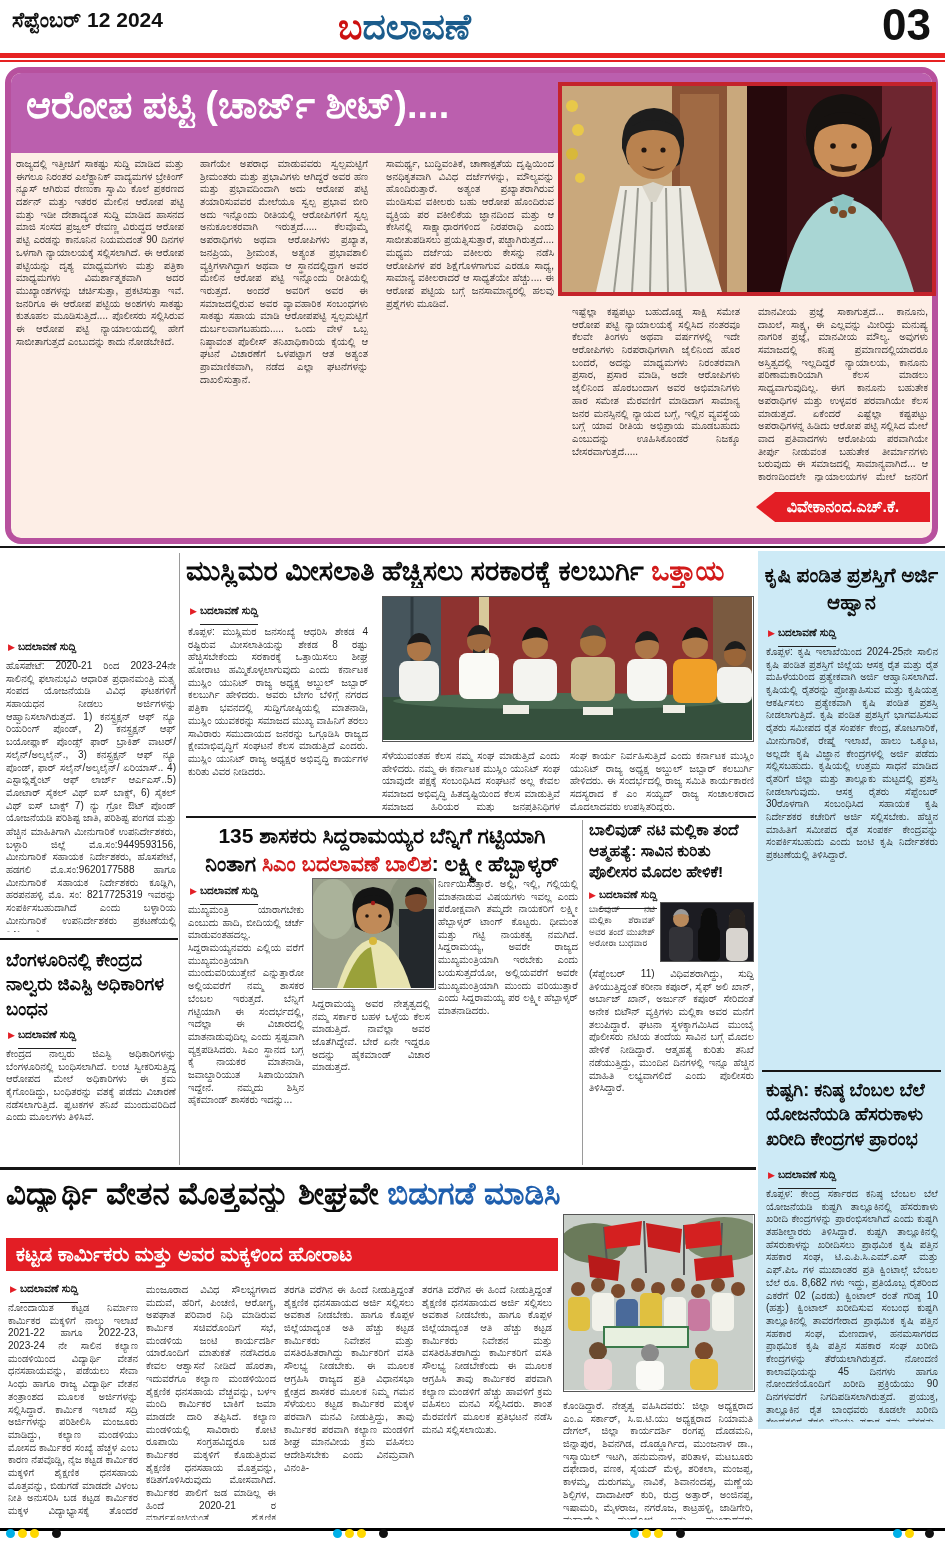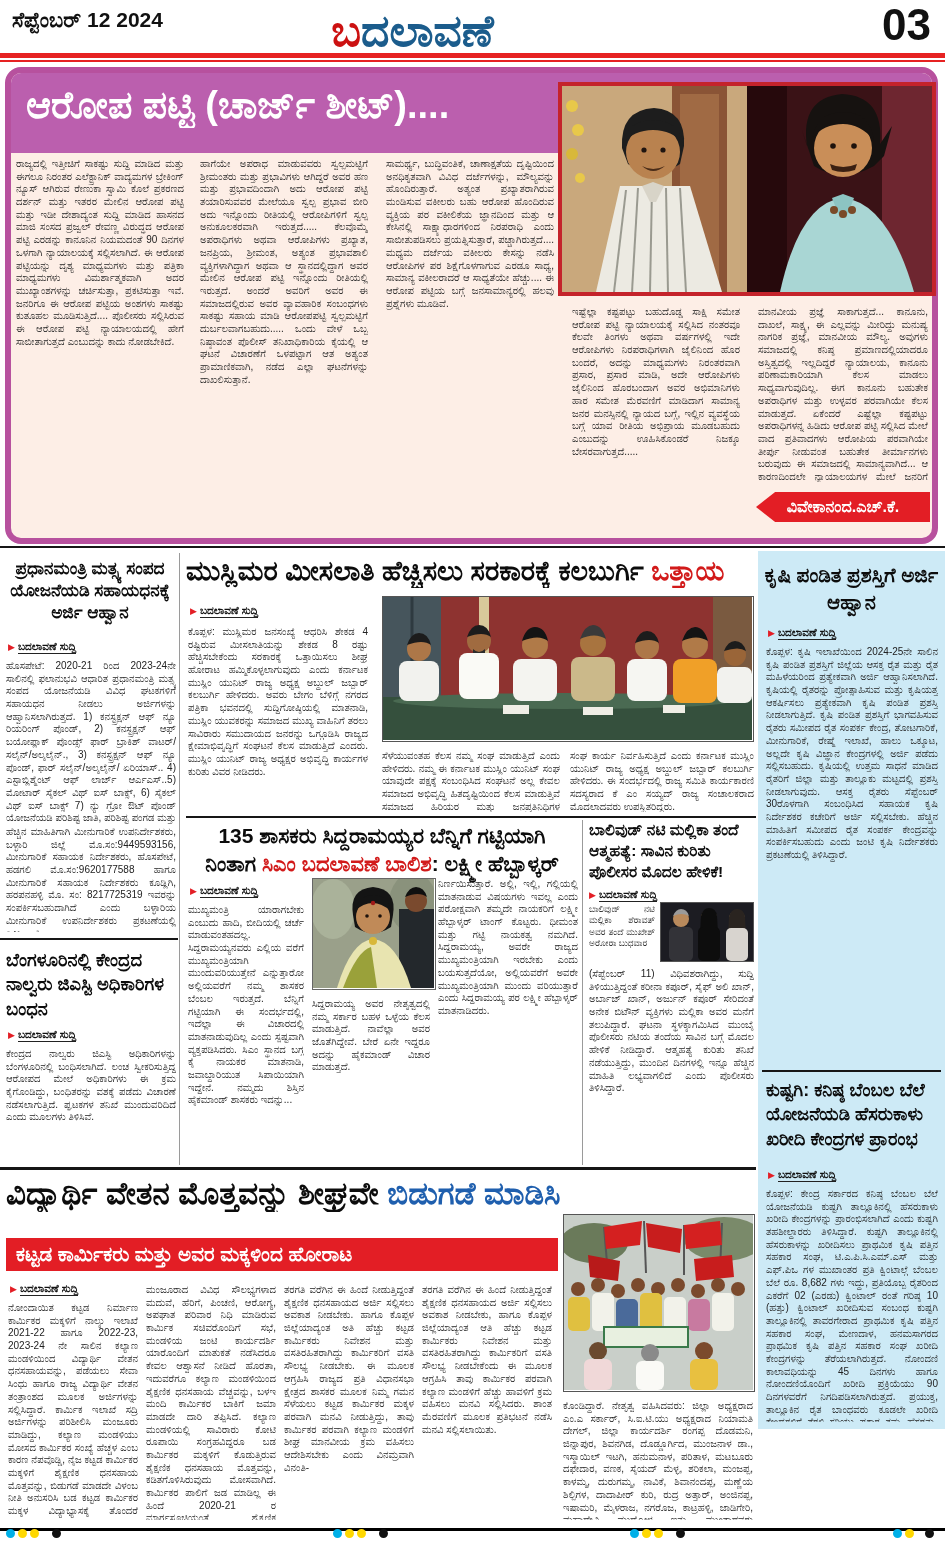--- a/index.html
+++ b/index.html
@@ -5,37 +5,37 @@
   html,body{margin:0;padding:0;background:#fff;}
   .page{position:relative;width:945px;height:1542px;background:#fff;overflow:hidden;
         font-family:"Liberation Sans","DejaVu Sans",sans-serif;color:#1c1c1c;}
   .abs{position:absolute;}
   .body-txt{font-size:10px;line-height:1.27;text-align:justify;color:#222;overflow:hidden;}
   .body-sm{font-size:9px;line-height:1.25;text-align:justify;color:#222;overflow:hidden;}
   .hl{font-weight:bold;color:#0c0c0c;}
   .center{text-align:center;}
   .byline{font-size:10.5px;font-weight:bold;color:#111;}
   .byline .tri{color:#e31e25;font-size:9px;margin-right:3px;}
-  .byline .bl{border-bottom:1.4px solid #222;padding-bottom:1px;}
+  .byline .bl{border-bottom:1.4px solid #222;padding-bottom:8px;}
   .vrule{background:#9a9a9a;width:1px;}
   .hrule{background:#161616;}
   .dotgrp span{display:inline-block;width:9px;height:9px;border-radius:50%;margin-right:3px;}
   .arrow-author{background:#e31e25;color:#fff;font-weight:bold;font-size:16px;
     display:flex;align-items:center;justify-content:center;
     clip-path:polygon(11% 0,100% 0,100% 100%,11% 100%,0 50%);}
   .photo-frame{border:4px solid #c4232b;background:#fff;box-sizing:border-box;}
   svg{display:block;}
 </style>
 </head>
 <body>
 
 <div class="page">
 
   <div class="abs" style="left:12px;top:8px;font-size:21px;font-weight:bold;color:#111;">ಸೆಪ್ಟೆಂಬರ್ 12  2024</div>
-  <div class="abs" style="left:8px;top:6px;width:809px;text-align:center;font-size:44px;font-weight:bold;">
+  <div class="abs" style="left:0;top:6px;width:809px;text-align:center;font-size:36px;font-weight:bold;">
     <span style="color:#cc1111;">ಬ</span><span style="color:#1b5c8c;">ದಲಾವಣೆ</span>
   </div>
   <div class="abs" style="right:14px;top:0px;font-size:44px;font-weight:bold;color:#111;">03</div>
   <div class="abs" style="left:0;top:53px;width:945px;height:5px;background:#e62222;"></div>
   <div class="abs" style="left:0;top:60px;width:945px;height:2px;background:#e62222;"></div>
 
   <div class="abs" style="left:5px;top:67px;width:933px;height:477px;border:6px solid #b7519e;border-radius:16px;background:#fdeee6;box-sizing:border-box;"></div>
   <div class="abs" style="left:11px;top:73px;width:921px;height:80px;background:#bb5fae;border-radius:10px 10px 0 0;"></div>
   <div class="abs" style="left:26px;top:84px;width:540px;font-size:38px;font-weight:bold;color:#ffffff;white-space:nowrap;overflow:hidden;">ಆರೋಪ ಪಟ್ಟಿ (ಚಾರ್ಜ್ ಶೀಟ್)....</div>
 
@@ -82,21 +82,20 @@
   <div class="abs body-txt" style="left:200px;top:158px;width:168px;height:370px;">ಹಾಗೆಯೇ ಅಪರಾಧ ಮಾಡುವವರು ಸ್ವಲ್ಪಮಟ್ಟಿಗೆ ಶ್ರೀಮಂತರು ಮತ್ತು ಪ್ರಭಾವಿಗಳು ಆಗಿದ್ದರೆ ಅವರ ಹಣ ಮತ್ತು ಪ್ರಭಾವದಿಂದಾಗಿ ಅದು ಆರೋಪ ಪಟ್ಟಿ ತಯಾರಿಸುವವರ ಮೇಲೆಯೂ ಸ್ವಲ್ಪ ಪ್ರಭಾವ ಬೀರಿ ಅದು ಇನ್ನೊಂದು ರೀತಿಯಲ್ಲಿ ಆರೋಪಿಗಳಿಗೆ ಸ್ವಲ್ಪ ಅನುಕೂಲಕರವಾಗಿ ಇರುತ್ತದೆ..... ಕೆಲವೊಮ್ಮೆ ಅಪರಾಧಿಗಳು ಅಥವಾ ಆರೋಪಿಗಳು ಪ್ರಖ್ಯಾತ, ಜನಪ್ರಿಯ, ಶ್ರೀಮಂತ, ಅತ್ಯಂತ ಪ್ರಭಾವಶಾಲಿ ವ್ಯಕ್ತಿಗಳಾಗಿದ್ದಾಗ ಅಥವಾ ಆ ಸ್ಥಾನದಲ್ಲಿದ್ದಾಗ ಅವರ ಮೇಲಿನ ಆರೋಪ ಪಟ್ಟಿ ಇನ್ನೊಂದು ರೀತಿಯಲ್ಲಿ ಇರುತ್ತದೆ. ಅಂದರೆ ಅವರಿಗೆ ಅವರ ಈ ಸಮಾಜದಲ್ಲಿರುವ ಅವರ ವ್ಯಾವಹಾರಿಕ ಸಂಬಂಧಗಳು ಸಾಕಷ್ಟು ಸಹಾಯ ಮಾಡಿ ಆರೋಪಪಟ್ಟಿ ಸ್ವಲ್ಪಮಟ್ಟಿಗೆ ದುರ್ಬಲವಾಗಬಹುದು..... ಒಂದು ವೇಳೆ ಒಬ್ಬ ನಿಷ್ಠಾವಂತ ಪೊಲೀಸ್ ತನಿಖಾಧಿಕಾರಿಯ ಕೈಯಲ್ಲಿ ಆ ಘಟನೆ ವಿಚಾರಣೆಗೆ ಒಳಪಟ್ಟಾಗ ಆತ ಅತ್ಯಂತ ಪ್ರಾಮಾಣಿಕವಾಗಿ, ನಡೆದ ಎಲ್ಲಾ ಘಟನೆಗಳನ್ನು ದಾಖಲಿಸುತ್ತಾನೆ.</div>
   <div class="abs body-txt" style="left:386px;top:158px;width:168px;height:370px;">ಸಾಮರ್ಥ್ಯ, ಬುದ್ಧಿವಂತಿಕೆ, ಚಾಣಾಕ್ಷತೆಯ ದೃಷ್ಟಿಯಿಂದ ಅನಧಿಕೃತವಾಗಿ ವಿವಿಧ ದರ್ಜೆಗಳನ್ನು, ಮೌಲ್ಯವನ್ನು ಹೊಂದಿರುತ್ತಾರೆ. ಅತ್ಯಂತ ಪ್ರಖ್ಯಾತರಾಗಿರುವ ಮಂಡಿಸುವ ವಕೀಲರು ಬಹು ಆರೋಪ ಹೊಂದಿರುವ ವ್ಯಕ್ತಿಯ ಪರ ವಕೀಲಿಕೆಯ ಜ್ಞಾನದಿಂದ ಮತ್ತು ಆ ಕೇಸಿನಲ್ಲಿ ಸಾಕ್ಷ್ಯಾಧಾರಗಳಿಂದ ನಿರಪರಾಧಿ ಎಂದು ಸಾಬೀತುಪಡಿಸಲು ಪ್ರಯತ್ನಿಸುತ್ತಾರೆ, ಪಚ್ಚಾಗಿರುತ್ತದೆ.... ಮಧ್ಯಮ ದರ್ಜೆಯ ವಕೀಲರು ಕೇಸನ್ನು ನಡೆಸಿ ಆರೋಪಿಗಳ ಪರ ಶಿಕ್ಷೆಗೊಳಗಾಗುವ ಎರಡೂ ಸಾಧ್ಯ, ಸಾಮಾನ್ಯ ವಕೀಲರಾದರೆ ಆ ಸಾಧ್ಯತೆಯೇ ಹೆಚ್ಚು.... ಈ ಆರೋಪ ಪಟ್ಟಿಯ ಬಗ್ಗೆ ಜನಸಾಮಾನ್ಯರಲ್ಲಿ ಹಲವು ಪ್ರಶ್ನೆಗಳು ಮೂಡಿವೆ.</div>
   <div class="abs body-txt" style="left:572px;top:306px;width:168px;height:222px;">ಇಷ್ಟೆಲ್ಲಾ ಕಷ್ಟಪಟ್ಟು ಬಹುದೊಡ್ಡ ಸಾಕ್ಷಿ ಸಮೇತ ಆರೋಪ ಪಟ್ಟಿ ನ್ಯಾಯಾಲಯಕ್ಕೆ ಸಲ್ಲಿಸಿದ ನಂತರವೂ ಕೆಲವೇ ತಿಂಗಳು ಅಥವಾ ವರ್ಷಗಳಲ್ಲಿ ಇದೇ ಆರೋಪಿಗಳು ನಿರಪರಾಧಿಗಳಾಗಿ ಜೈಲಿನಿಂದ ಹೊರ ಬಂದರೆ, ಅದನ್ನು ಮಾಧ್ಯಮಗಳು ನಿರಂತರವಾಗಿ ಪ್ರಸಾರ, ಪ್ರಸಾರ ಮಾಡಿ, ಅದೇ ಆರೋಪಿಗಳು ಜೈಲಿನಿಂದ ಹೊರಬಂದಾಗ ಅವರ ಅಭಿಮಾನಿಗಳು ಹಾರ ಸಮೇತ ಮೆರವಣಿಗೆ ಮಾಡಿದಾಗ ಸಾಮಾನ್ಯ ಜನರ ಮನಸ್ಸಿನಲ್ಲಿ ನ್ಯಾಯದ ಬಗ್ಗೆ, ಇಲ್ಲಿನ ವ್ಯವಸ್ಥೆಯ ಬಗ್ಗೆ ಯಾವ ರೀತಿಯ ಅಭಿಪ್ರಾಯ ಮೂಡಬಹುದು ಎಂಬುದನ್ನು ಊಹಿಸಿಕೊಂಡರೆ ನಿಜಕ್ಕೂ ಬೇಸರವಾಗುತ್ತದೆ.....</div>
   <div class="abs body-txt" style="left:758px;top:306px;width:170px;height:176px;">ಮಾನವೀಯ ಪ್ರಜ್ಞೆ ಸಾಕಾಗುತ್ತದೆ... ಕಾನೂನು, ದಾಖಲೆ, ಸಾಕ್ಷ್ಯ, ಈ ಎಲ್ಲವನ್ನು ಮೀರಿದ್ದು ಮನುಷ್ಯ ನಾಗರಿಕ ಪ್ರಜ್ಞೆ, ಮಾನವೀಯ ಮೌಲ್ಯ. ಅವುಗಳು ಸಮಾಜದಲ್ಲಿ ಕನಿಷ್ಠ ಪ್ರಮಾಣದಲ್ಲಿಯಾದರೂ ಅಸ್ತಿತ್ವದಲ್ಲಿ ಇಲ್ಲದಿದ್ದರೆ ನ್ಯಾಯಾಲಯ, ಕಾನೂನು ಪರಿಣಾಮಕಾರಿಯಾಗಿ ಕೆಲಸ ಮಾಡಲು ಸಾಧ್ಯವಾಗುವುದಿಲ್ಲ. ಈಗ ಕಾನೂನು ಬಹುತೇಕ ಅಪರಾಧಿಗಳ ಮತ್ತು ಉಳ್ಳವರ ಪರವಾಗಿಯೇ ಕೆಲಸ ಮಾಡುತ್ತದೆ. ಏಕೆಂದರೆ ಎಷ್ಟೆಲ್ಲಾ ಕಷ್ಟಪಟ್ಟು ಅಪರಾಧಿಗಳನ್ನ ಹಿಡಿದು ಆರೋಪ ಪಟ್ಟಿ ಸಲ್ಲಿಸಿದ ಮೇಲೆ ವಾದ ಪ್ರತಿವಾದಗಳು ಆರೋಪಿಯ ಪರವಾಗಿಯೇ ತೀರ್ಪು ನೀಡುವಂತ ಬಹುತೇಕ ತೀರ್ಮಾನಗಳು ಬರುವುದು ಈ ಸಮಾಜದಲ್ಲಿ ಸಾಮಾನ್ಯವಾಗಿದೆ... ಆ ಕಾರಣದಿಂದಲೇ ನ್ಯಾಯಾಲಯಗಳ ಮೇಲೆ ಜನರಿಗೆ ಅಂತಹ ದೊಡ್ಡಮಟ್ಟದ ವಿಶ್ವಾಸವಿಲ್ಲ. ಅದರಲ್ಲೂ ಕ್ರಿಮಿನಲ್ ಅಪರಾಧ ಪ್ರಕರಣಗಳಲ್ಲಿ ಶಿಕ್ಷೆಯ ಪ್ರಮಾಣ ತುಂಬಾ ಕಡಿಮೆ ಇದೆ. ಈಗ ಯೋಚಿಸುವ ಸರದಿ ನಮ್ಮದು. ಅದನ್ನು ನಿಮ್ಮ ವಿವೇಚನೆಗೆ ಬಿಡುತ್ತಾ...</div>
   <div class="abs arrow-author" style="left:756px;top:492px;width:174px;height:30px;">ವಿವೇಕಾನಂದ.ಎಚ್.ಕೆ.</div>
 
   <div class="abs hrule" style="left:0;top:546px;width:945px;height:2px;"></div>
   <div class="abs vrule" style="left:179px;top:553px;height:612px;"></div>
   <div class="abs vrule" style="left:582px;top:820px;height:345px;"></div>
 
-  <div class="abs hl center" style="left:4px;top:558px;width:172px;font-size:17px;line-height:1.3;">ಪ್ರಧಾನಮಂತ್ರಿ ಮತ್ಸ್ಯ ಸಂಪದ ಯೋಜನೆಯಡಿ ಸಹಾಯಧನಕ್ಕೆ ಅರ್ಜಿ ಆಹ್ವಾನ</div>
   <div class="abs byline" style="left:8px;top:640px;">
     <span class="tri">▶</span><span class="bl">ಬದಲಾವಣೆ ಸುದ್ದಿ</span>
   </div>
   <div class="abs body-txt" style="left:6px;top:660px;width:170px;height:164px;">ಹೊಸಪೇಟೆ: 2020-21 ರಿಂದ 2023-24ನೇ ಸಾಲಿನಲ್ಲಿ ಫಲಾನುಭವಿ ಆಧಾರಿತ ಪ್ರಧಾನಮಂತ್ರಿ ಮತ್ಸ್ಯ ಸಂಪದ ಯೋಜನೆಯಡಿ ವಿವಿಧ ಘಟಕಗಳಿಗೆ ಸಹಾಯಧನ ನೀಡಲು ಅರ್ಜಿಗಳನ್ನು ಆಹ್ವಾನಿಸಲಾಗಿರುತ್ತದೆ. 1) ಕನಸ್ಟ್ರಕ್ಷನ್ ಆಫ್ ನ್ಯೂ ರಿಯರಿಂಗ್ ಪೊಂಡ್, 2) ಕನಸ್ಟ್ರಕ್ಷನ್ ಆಫ್ ಬಯೋಪ್ಲಾಕ್ ಪೊಂಡ್ಸ್ ಫಾರ್ ಬ್ರಾಕಿಶ್ ವಾಟರ್/ಸಲೈನ್/ಅಲ್ಕಲೈನ್., 3) ಕನಸ್ಟ್ರಕ್ಷನ್ ಆಫ್ ನ್ಯೂ ಪೊಂಡ್, ಫಾರ್ ಸಲೈನ್/ಅಲ್ಕಲೈನ್/ ಏರಿಯಾಸ್.. 4) ಎಸ್ಟಾಬ್ಲಿಶ್ಮೆಂಟ್ ಆಫ್ ಲಾರ್ಜ್ ಆರ್ಎಎಸ್..5) ಮೋಟಾರ್ ಸೈಕಲ್ ವಿಥ್ ಐಸ್ ಬಾಕ್ಸ್, 6) ಸೈಕಲ್ ವಿಥ್ ಐಸ್ ಬಾಕ್ಸ್ 7) ನ್ಯು ಗ್ರೋ ಔಟ್ ಪೊಂಡ್ ಯೋಜನೆಯಡಿ ಪರಿಶಿಷ್ಟ ಜಾತಿ, ಪರಿಶಿಷ್ಟ ಪಂಗಡ ಮತ್ತು ಮಹಿಳಾ ಫಲಾನುಭವಿಗಳಿಗೆ ಘಟಕ ವೆಚ್ಚದ 60ರಷ್ಟು ಹಾಗೂ ಸಾಮಾನ್ಯ ವರ್ಗದ ಫಲಾನುಭವಿಗಳಿಗೆ ಘಟಕ ವೆಚ್ಚ 40 ರಂತೆ ಸಹಾಯಧನ ನೀಡಲಾಗುವುದು. ಅರ್ಜಿಗಳನ್ನು ಸೆಪ್ಟೆಂಬರ್ 27ರೊಳಗೆ ಸಂಬಂಧಿಸಿದ ತಾಲ್ಲೂಕು ಮಟ್ಟದ ಅಧಿಕಾರಿಗಳಿಗೆ ಸಲ್ಲಿಸಬಹುದಾಗಿದೆ.</div>
   <div class="abs body-txt" style="left:6px;top:826px;width:170px;height:106px;">ಹೆಚ್ಚಿನ ಮಾಹಿತಿಗಾಗಿ ಮೀನುಗಾರಿಕೆ ಉಪನಿರ್ದೇಶಕರು, ಬಳ್ಳಾರಿ ಜಿಲ್ಲೆ ಮೊ.ಸಂ:9449593156, ಮೀನುಗಾರಿಕೆ ಸಹಾಯಕ ನಿರ್ದೇಶಕರು, ಹೊಸಪೇಟೆ, ಹಡಗಲಿ ಮೊ.ಸಂ:9620177588 ಹಾಗೂ ಮೀನುಗಾರಿಕೆ ಸಹಾಯಕ ನಿರ್ದೇಶಕರು ಕೂಡ್ಲಿಗಿ, ಹರಪನಹಳ್ಳಿ ಮೊ. ಸಂ: 8217725319 ಇವರನ್ನು ಸಂಪರ್ಕಿಸಬಹುದಾಗಿದೆ ಎಂದು ಬಳ್ಳಾರಿಯ ಮೀನುಗಾರಿಕೆ ಉಪನಿರ್ದೇಶಕರು ಪ್ರಕಟಣೆಯಲ್ಲಿ ತಿಳಿಸಿದ್ದಾರೆ.</div>
 
   <div class="abs hrule" style="left:0;top:938px;width:178px;height:2px;"></div>
   <div class="abs hl" style="left:6px;top:948px;width:170px;font-size:18px;line-height:1.35;">ಬೆಂಗಳೂರಿನಲ್ಲಿ ಕೇಂದ್ರದ ನಾಲ್ವರು ಜಿಎಸ್ಟಿ ಅಧಿಕಾರಿಗಳ ಬಂಧನ</div>
   <div class="abs byline" style="left:8px;top:1028px;">
     <span class="tri">▶</span><span class="bl">ಬದಲಾವಣೆ ಸುದ್ದಿ</span>

